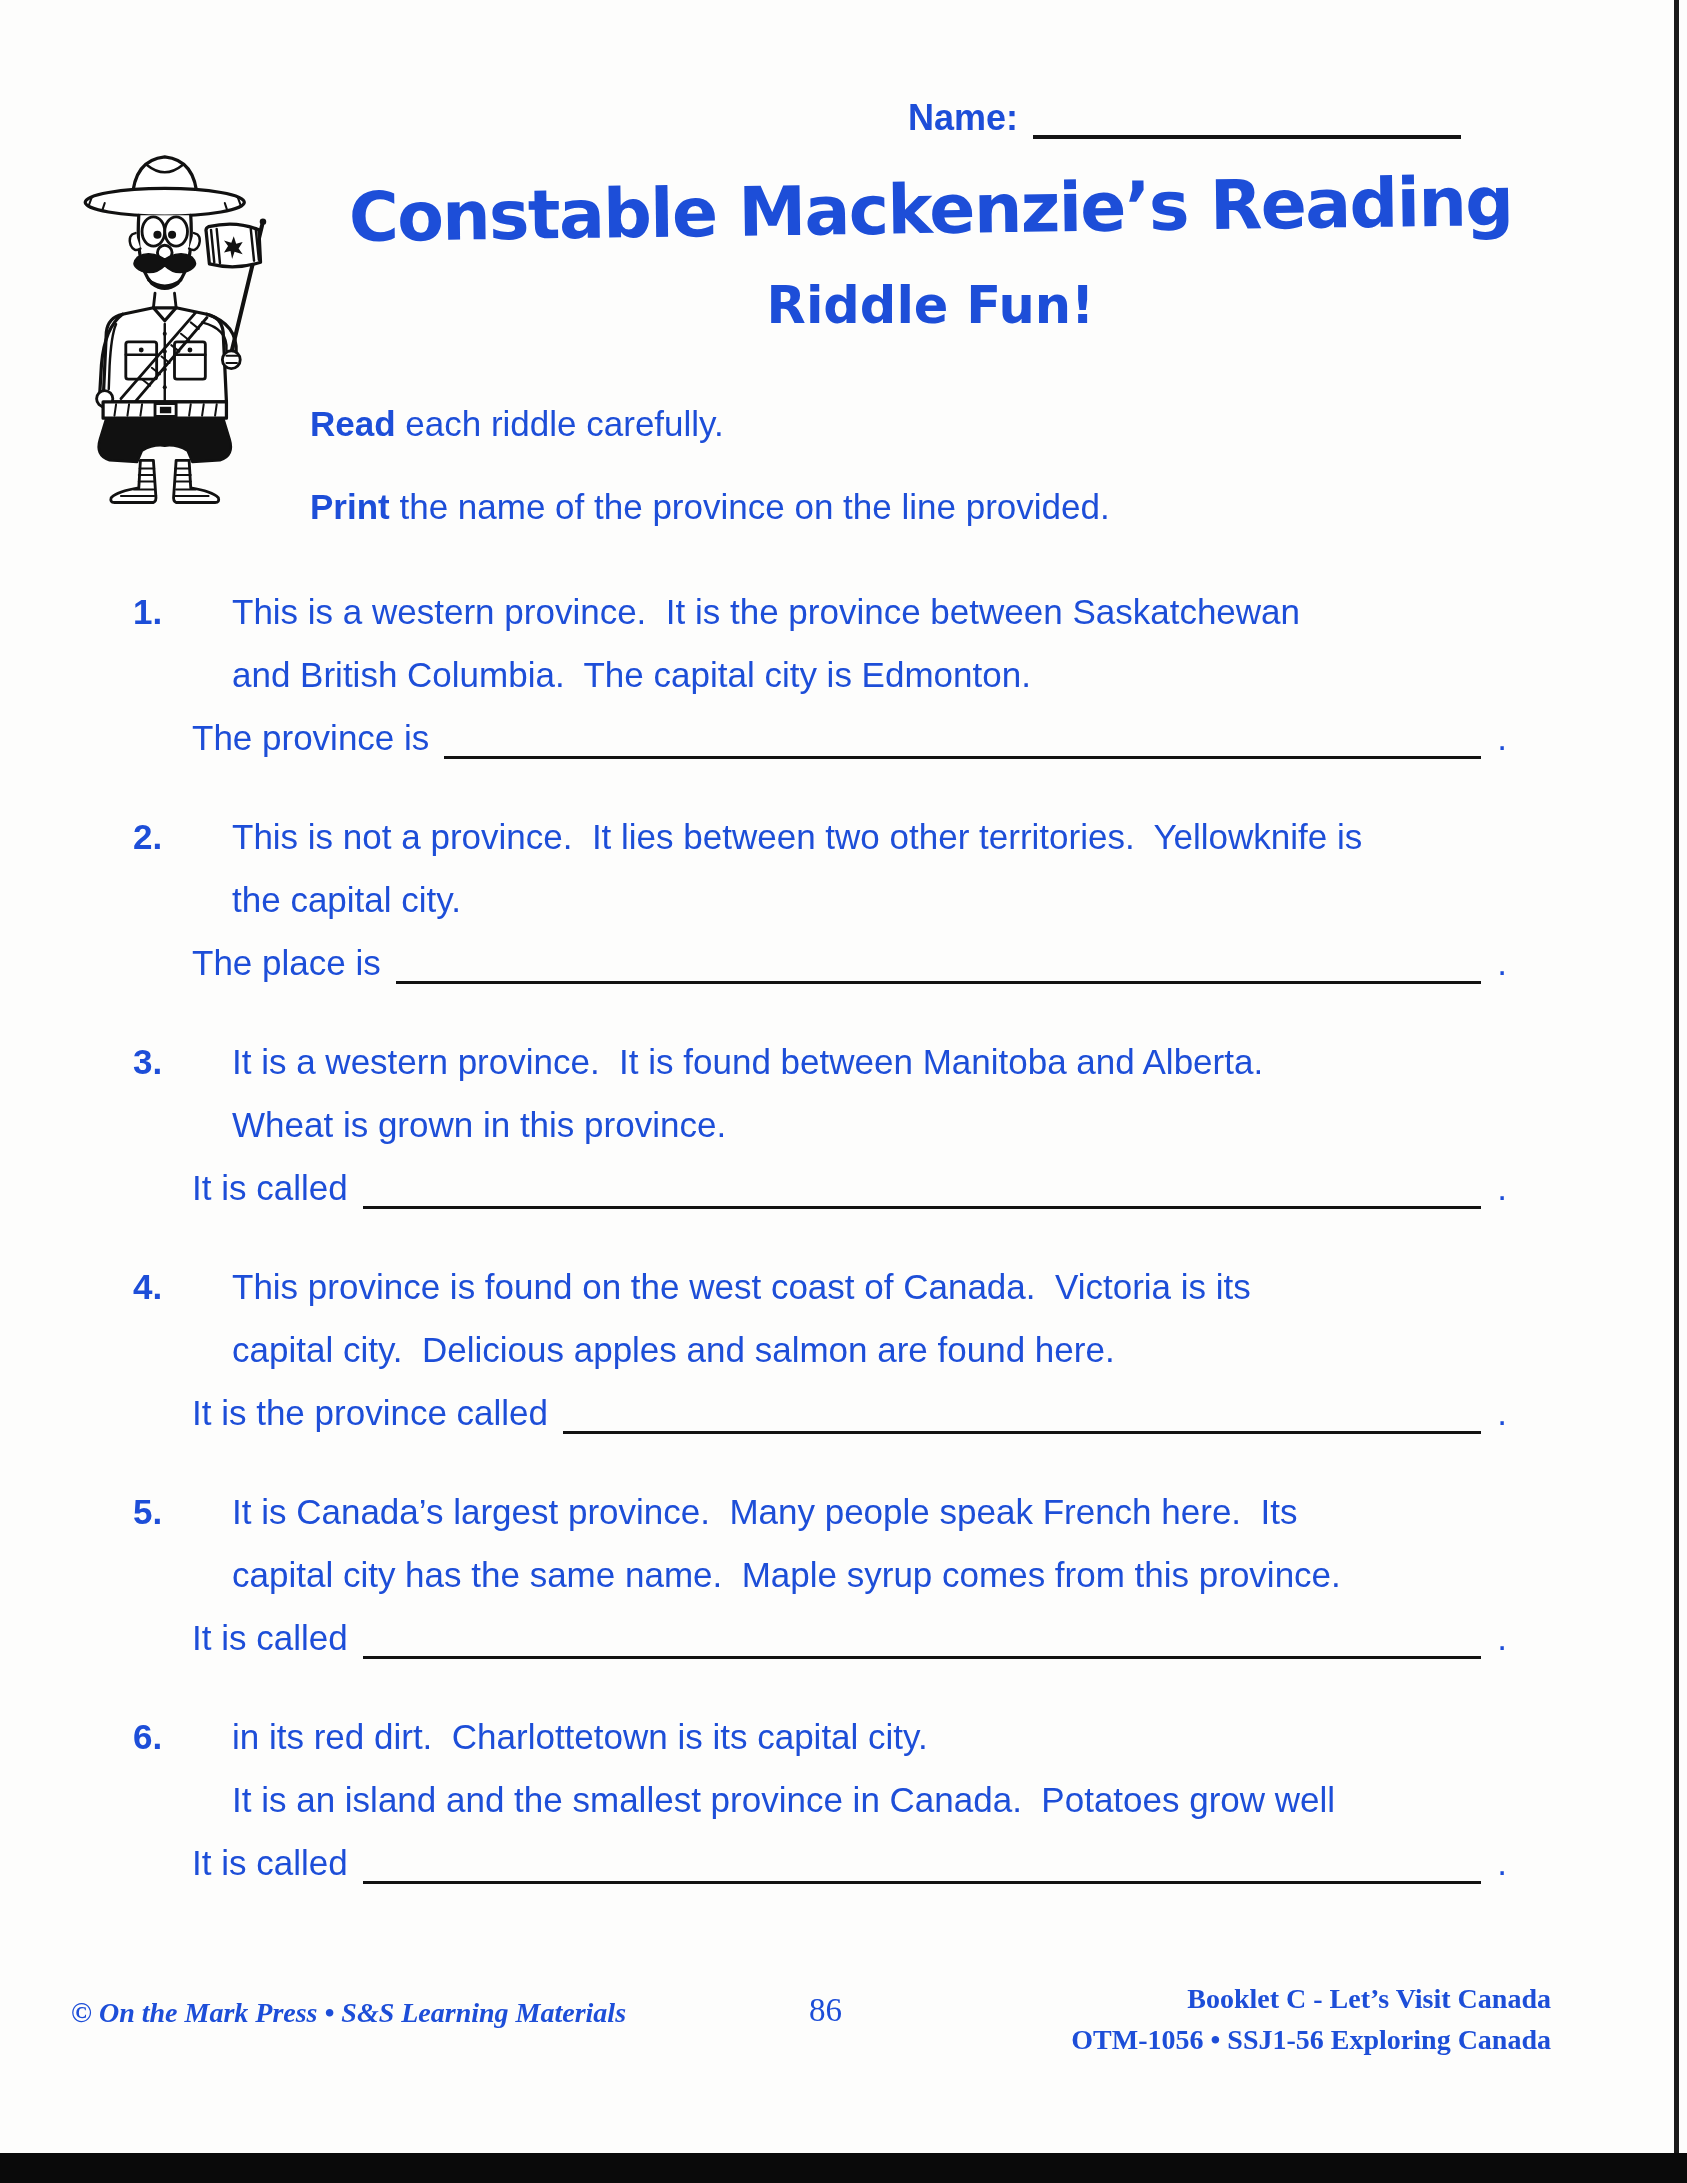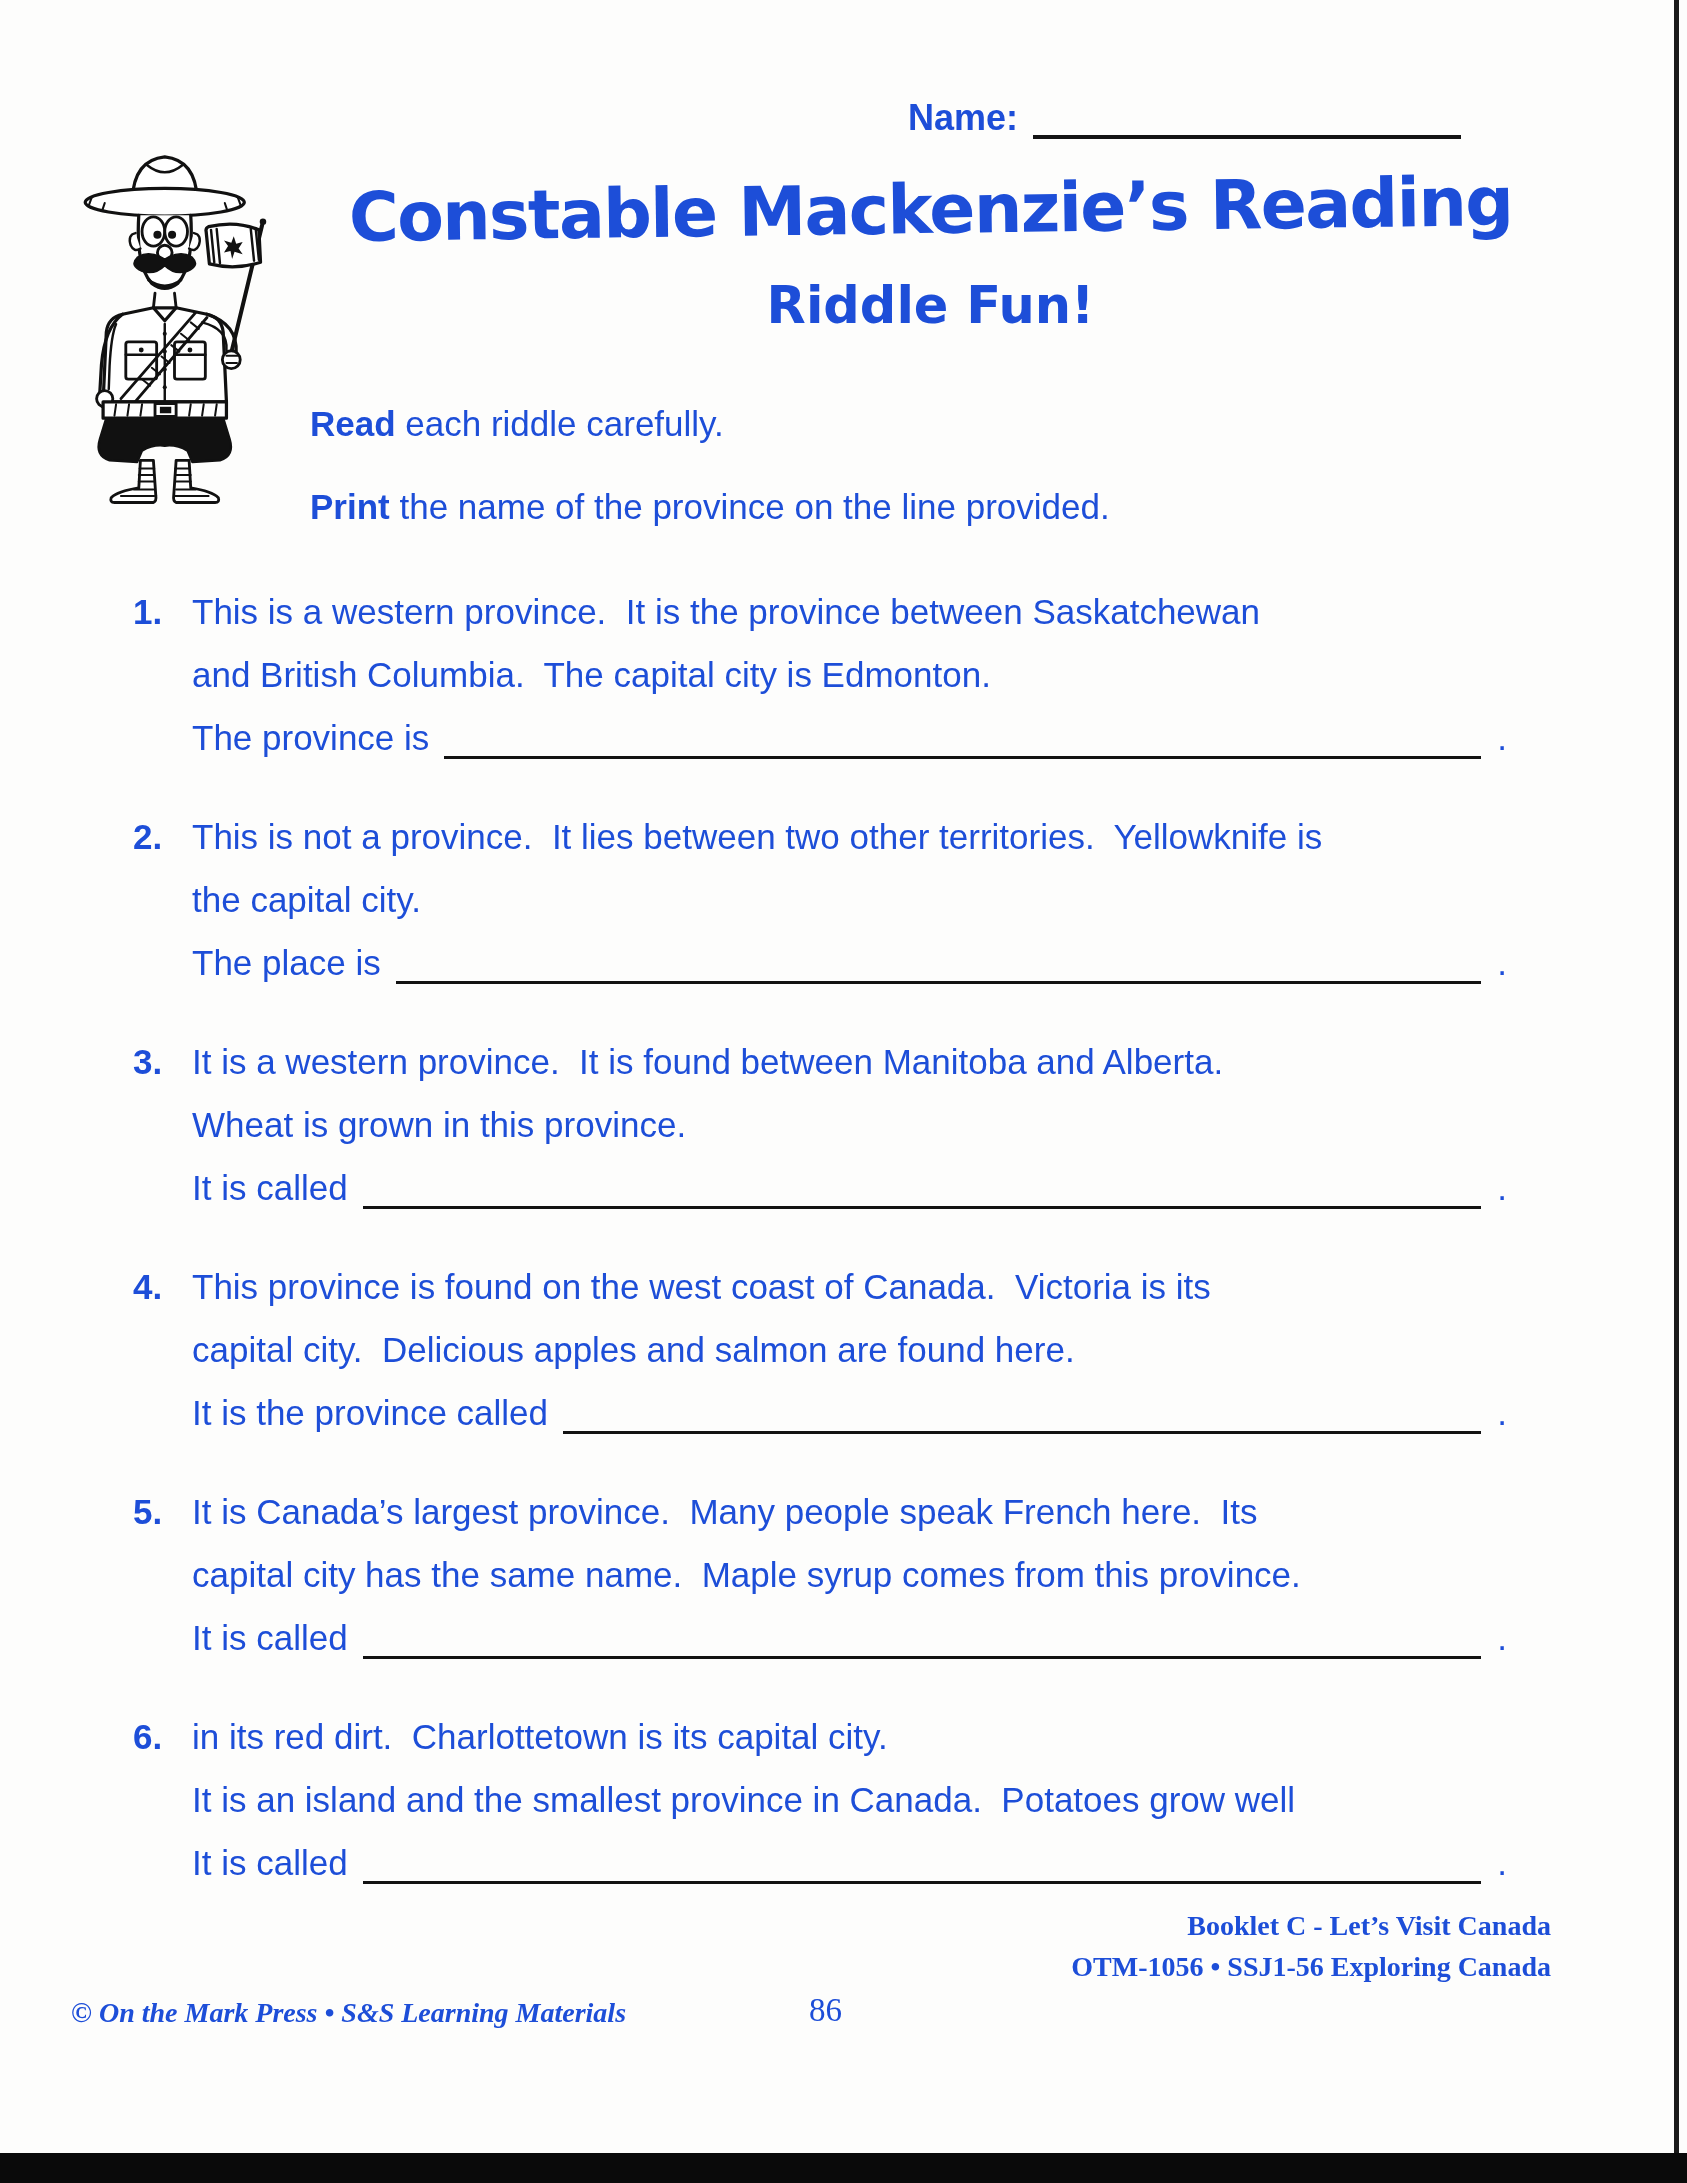--- a/index.html
+++ b/index.html
@@ -22,28 +22,28 @@
   .subtitle { font-family:"DejaVu Sans", sans-serif; font-size:51px; font-weight:800; margin-top:27px;text-align:center; }
   
   .instructions { position:absolute; left:310px; top:404px; font-size:35px; }
   .instructions p { margin:0 0 43px 0; }
   .instructions b { font-weight:700; }
   
   .riddles { position:absolute; left:133px; top:580px; width:1374px; }
   .riddle { display:flex; margin-bottom:36px; }
   .rnum { width:59px; font-weight:700; font-size:35px; line-height:63px; }
   .rbody { flex:1; }
-  .rline { font-size:35px; line-height:63px; white-space:pre-wrap; }
+  .rline { font-size:35px; line-height:63px; white-space:pre-wrap;margin-left:40px; }
   .answer-row { display:flex; align-items:flex-end; height:63px; font-size:35px; }
   .answer-row .lead, .answer-row .tail { line-height:63px; }
   .fill-line { flex:1; border-bottom:3.3px solid #121212; margin:0 16.5px 10px 15px; }
   
   .footer-copyright { position:absolute; left:71px; top:1997px; font-family:"Liberation Serif", serif; font-weight:700; font-size:28px;font-style:italic; }
   .footer-page { position:absolute; left:809px; top:1992px; font-family:"Liberation Serif", serif; font-size:33px; }
-  .footer-booklet { position:absolute; right:136px; top:1905px; text-align:right; font-family:"Liberation Serif", serif; font-weight:700; font-size:28px; line-height:41px; }
+  .footer-booklet { position:absolute; right:136px; top:1978px; text-align:right; font-family:"Liberation Serif", serif; font-weight:700; font-size:28px; line-height:41px; }
   
   .scan-right  { position:absolute; left:1674px; top:0; width:5px; height:2183px; background:#1a1a1a; }
   .scan-bottom { position:absolute; left:0; top:2153px; width:1687px; height:30.5px; background:#0a0a0a; }
   
   .mountie { position:absolute; left:69px; top:129px; width:211px; height:390px; }
 </style>
 </head>
 <body>
 
 <div class="page">

